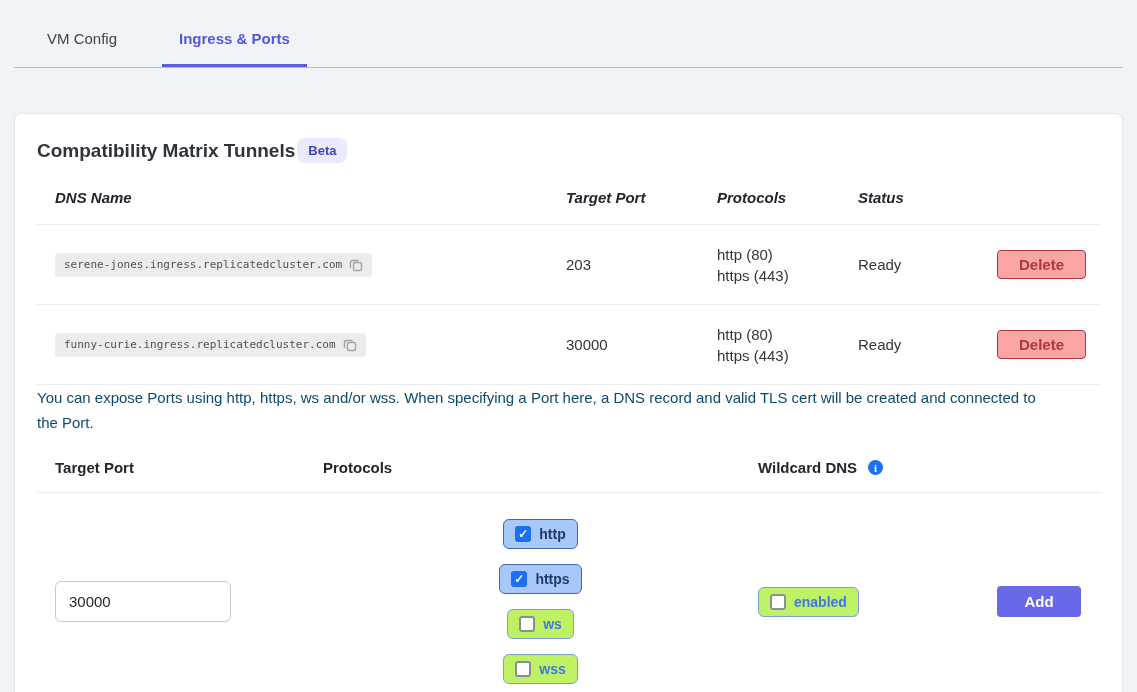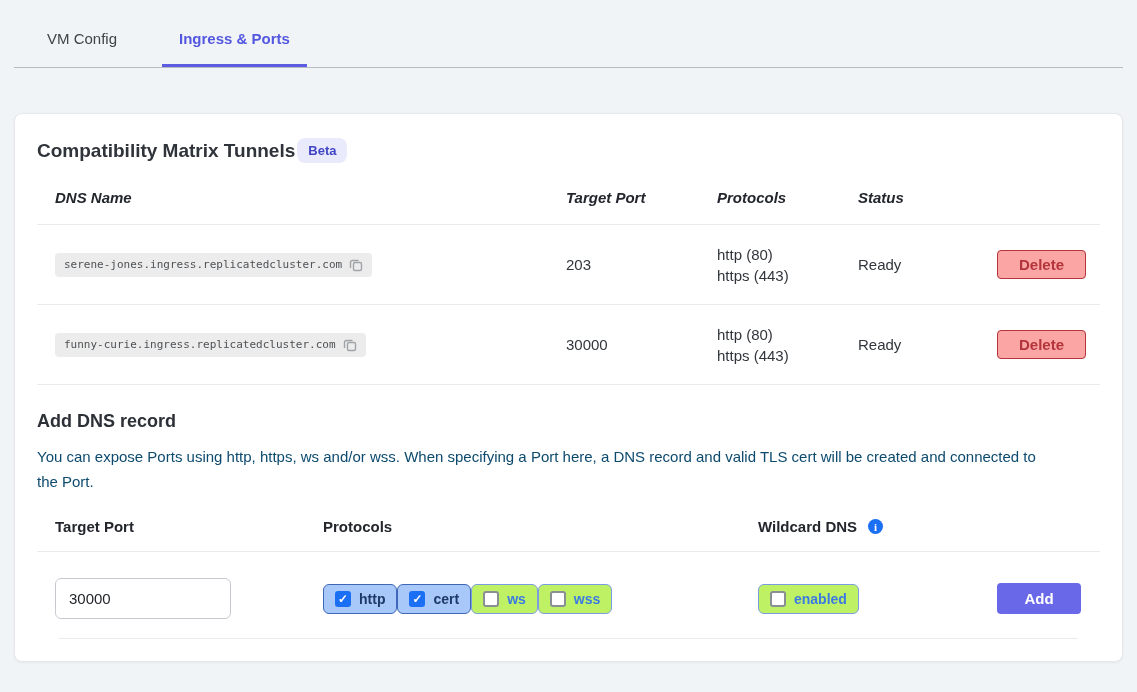--- a/index.html
+++ b/index.html
@@ -164,21 +164,21 @@
     width: 176px;
     height: 41px;
     border: 1px solid #c6cacf;
     border-radius: 6px;
     font-family: "Liberation Sans", sans-serif;
     font-size: 15px;
     padding: 0 13px;
     color: #1e2126;
     outline: none;
   }
-  .toggle-group { display: flex; align-items: center; }
+  .toggle-group { display: flex; gap: 15px; align-items: center; flex-direction: column; }
   .toggle {
     display: inline-flex;
     align-items: center;
     gap: 8px;
     height: 30px;
     padding: 0 11px;
     border-radius: 6px;
     font-size: 14px;
     font-weight: 700;
     cursor: pointer;
@@ -294,21 +294,20 @@
         <div>https (443)</div>
       </div>
       <div>Ready</div>
       <div class="action-cell">
         <button class="delete-btn">Delete</button>
       </div>
     </div>
   </div>
 
   <div class="add-section">
-    <div class="add-title">Add DNS record</div>
     <div class="add-desc">You can expose Ports using http, https, ws and/or wss. When specifying a Port here, a DNS record and valid TLS cert will be created and connected to the Port.</div>
 
     <div class="form-head">
       <div>Target Port</div>
       <div>Protocols</div>
       <div class="wildcard-head">
         <span>Wildcard DNS</span>
         <span class="info-icon"></span>
       </div>
       <div></div>
@@ -318,21 +317,21 @@
       <div>
         <input class="port-input" type="text" value="30000" style="">
       </div>
       <div class="toggle-group">
         <span class="toggle checked">
           <span class="cb"></span>
           <span>http</span>
         </span>
         <span class="toggle checked">
           <span class="cb"></span>
-          <span>cert</span>
+          <span>https</span>
         </span>
         <span class="toggle">
           <span class="cb"></span>
           <span>ws</span>
         </span>
         <span class="toggle">
           <span class="cb"></span>
           <span>wss</span>
         </span>
       </div>

